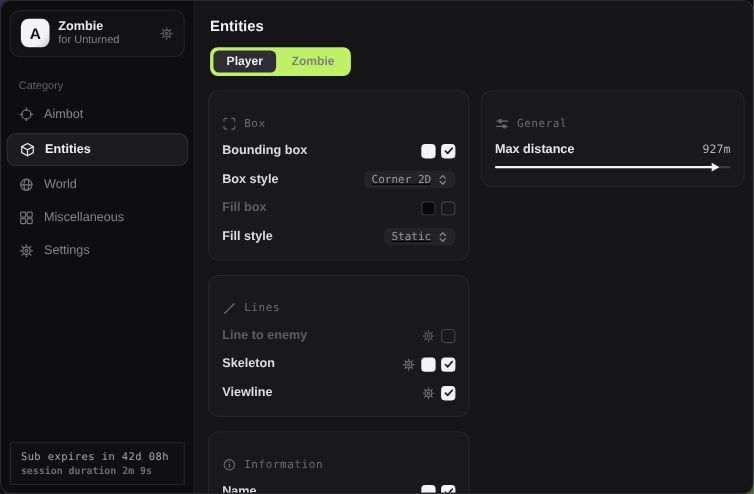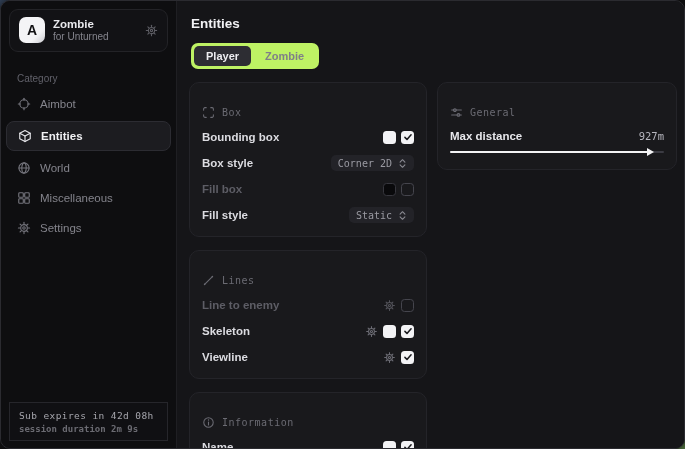--- a/index.html
+++ b/index.html
@@ -115,21 +115,21 @@
     font-size:10px; letter-spacing:.5px;
   }
   .sec-head .sicon { display:flex; }
 
   .row {
     display:flex; align-items:center; justify-content:space-between;
     margin-top:10px; min-height:16px;
   }
   .row-label { font-size:11.5px; font-weight:600; color:#dcdce1; }
   .row-label.dim { color:#5d5d65; }
-  .controls { display:flex; align-items:flex-start; gap:5px; }
+  .controls { display:flex; align-items:flex-start; gap:5px;text-decoration:underline; }
 
   .swatch { width:13px; height:13px; border-radius:3.5px; }
   .swatch.white { background:#f3f3f5; }
   .swatch.black { background:#09090b; border:1px solid #36363d; }
 
   .checkbox { width:13px; height:13px; border-radius:3.5px; display:flex; align-items:center; justify-content:center; }
   .checkbox.checked { background:#f3f3f5; }
   .checkbox.unchecked { border:1px solid #45454d; background:transparent; }
 
   .dropdown {

